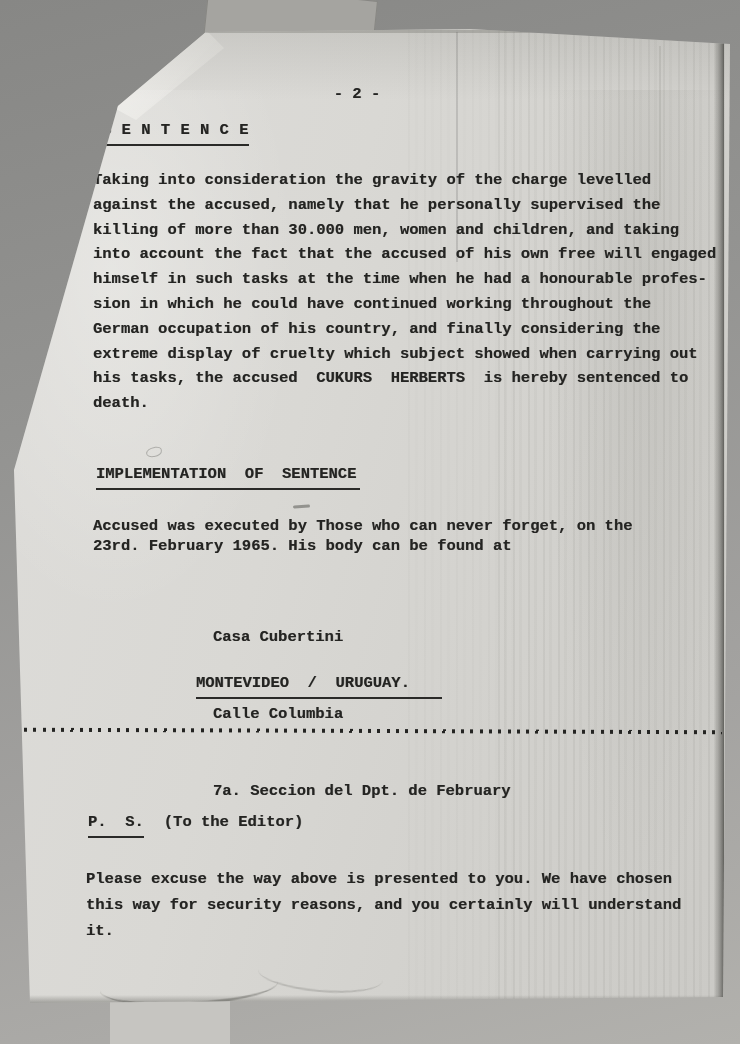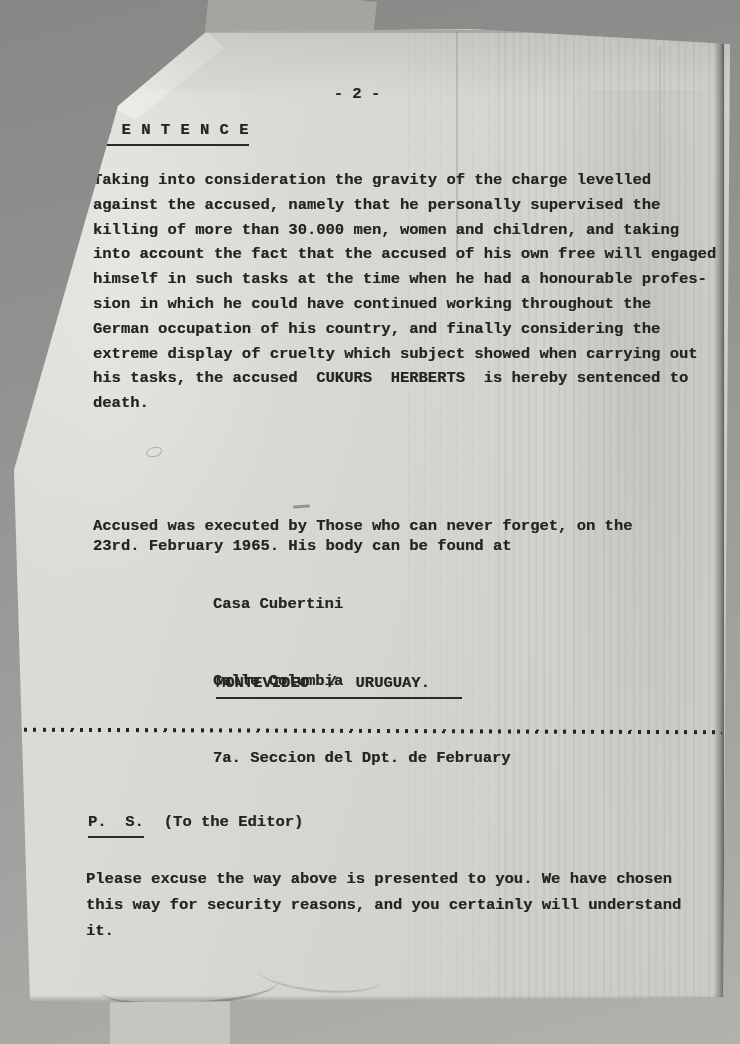--- a/index.html
+++ b/index.html
@@ -62,22 +62,22 @@
     white-space:pre-wrap;
     text-shadow:.4px .4px 0 rgba(25,25,22,.35), -.3px 0 0 rgba(25,25,22,.18);
   }
   .u{border-bottom:2px solid #2a2a28;padding-bottom:1px;display:inline-block;}
   .page-number{left:302px;top:82px;width:110px;text-align:center;}
   .heading-sentence{left:102px;top:118px;letter-spacing:.5px;}
   .para-sentence{left:93px;top:168px;width:640px;}
   .heading-impl{left:96px;top:462px;}
   .heading-impl .u{padding-right:4px;}
   .para-impl{left:93px;top:516px;width:620px;line-height:20px;}
-  .address{left:213px;top:541px;line-height:25.6px;}
-  .address-final{left:216px;top:671px;}
+  .address{left:213px;top:574px;line-height:25.6px;}
+  .address-final{left:196px;top:671px;}
   .address-final .u{padding-right:32px;}
   .dotted-line{
     left:24px;top:729px;width:698px;height:4px;z-index:3;
     background:repeating-linear-gradient(90deg,#242422 0 3px,rgba(0,0,0,0) 3px 9.3px);
     transform:rotate(.2deg);
   }
   .ps-heading{left:88px;top:810px;}
   .ps-rest{margin-left:20px;}
   .para-ps{left:86px;top:866px;width:620px;line-height:26.2px;}
 
@@ -123,20 +123,21 @@
 into account the fact that the accused of his own free will engaged
 himself in such tasks at the time when he had a honourable profes-
 sion in which he could have continued working throughout the
 German occupation of his country, and finally considering the
 extreme display of cruelty which subject showed when carrying out
 his tasks, the accused  CUKURS  HERBERTS  is hereby sentenced to
 death.</div>
 
     <div class="squiggle"></div>
 
+    <div class="type heading-impl"><span class="u">IMPLEMENTATION  OF  SENTENCE</span></div>
 
     <div class="dash-smudge"></div>
 
     <div class="type para-impl">Accused was executed by Those who can never forget, on the
 23rd. February 1965. His body can be found at</div>
 
     <div class="type address">
       <div>Casa Cubertini</div>
       <div>Calle Columbia</div>
       <div>7a. Seccion del Dpt. de February</div>

